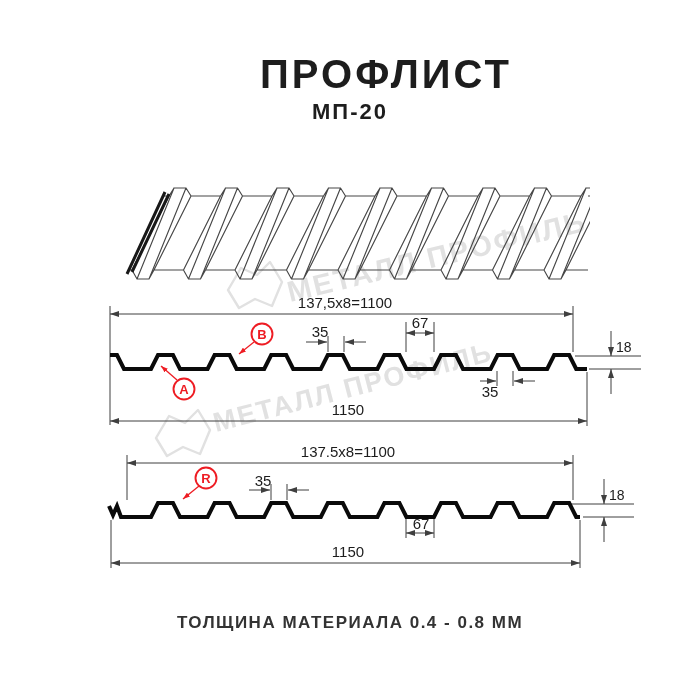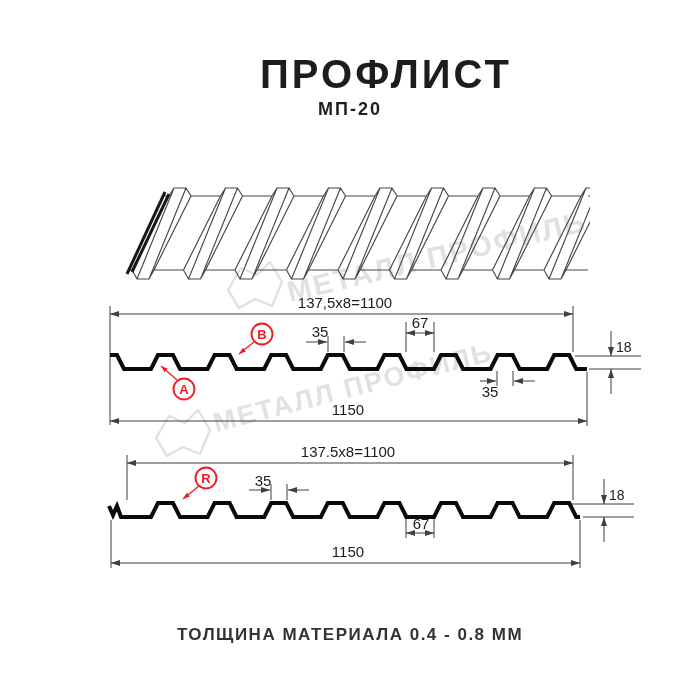--- a/index.html
+++ b/index.html
@@ -1,23 +1,23 @@
 <!DOCTYPE html>
 <html><head>
 <meta charset="utf-8">
 <style>
   html,body{margin:0;padding:0;background:#ffffff;}
   .page{position:relative;width:700px;height:700px;background:#fff;overflow:hidden;
         font-family:"Liberation Sans",sans-serif;}
   .title{position:absolute;top:52px;left:0;width:700px;text-align:center;
          font-size:40px;font-weight:800;letter-spacing:3px;color:#1d1d1d;padding-left:36px;}
   .subtitle{position:absolute;top:99px;left:0;width:700px;text-align:center;
-         font-size:18px;font-weight:700;letter-spacing:2px;color:#1d1d1d;}
+         font-size:22px;font-weight:700;letter-spacing:2px;color:#1d1d1d;}
   .footer{position:absolute;top:613px;left:0;width:700px;text-align:center;
-         font-size:17px;font-weight:600;letter-spacing:1.5px;color:#333;margin-top:12px;}
+         font-size:17px;font-weight:600;letter-spacing:1.5px;color:#333;}
   svg{position:absolute;left:0;top:0;}
   .thin{stroke:#3f3f3f;stroke-width:1;fill:none;}
   .dim{fill:#1c1c1c;font-size:15px;font-family:"Liberation Sans",sans-serif;}
   .dimS{fill:#1c1c1c;font-size:14px;font-family:"Liberation Sans",sans-serif;}
   .profile{stroke:#0a0a0a;stroke-width:4;fill:none;stroke-linejoin:miter;}
   .sheetln{stroke:#464646;stroke-width:1.15;fill:none;}
   .sheetedge{stroke:#181818;stroke-width:3;fill:none;}
   .wm-logo{stroke:#e1e1e1;stroke-width:2.4;fill:none;stroke-linejoin:round;}
   .wm-text{fill:#e1e1e1;font-weight:700;font-family:"Liberation Sans",sans-serif;letter-spacing:2px;}
   .red{stroke:#ee1c23;stroke-width:1.3;fill:none;}

